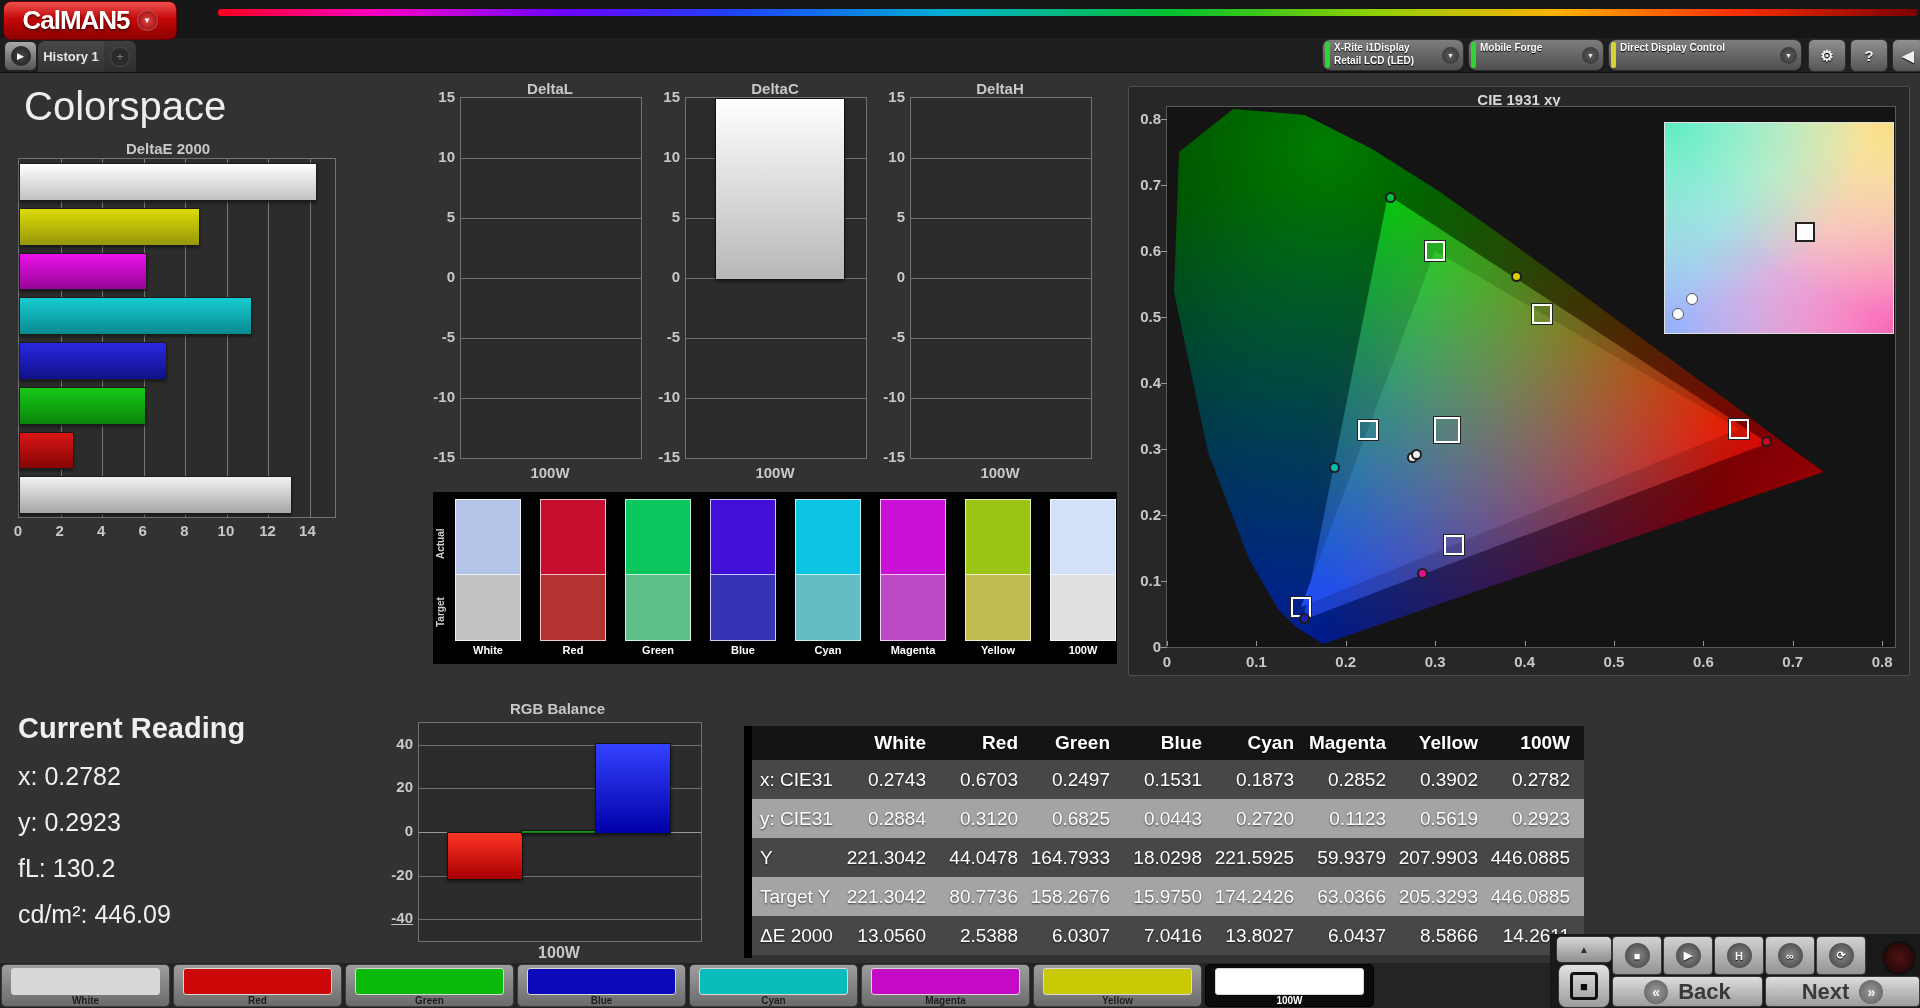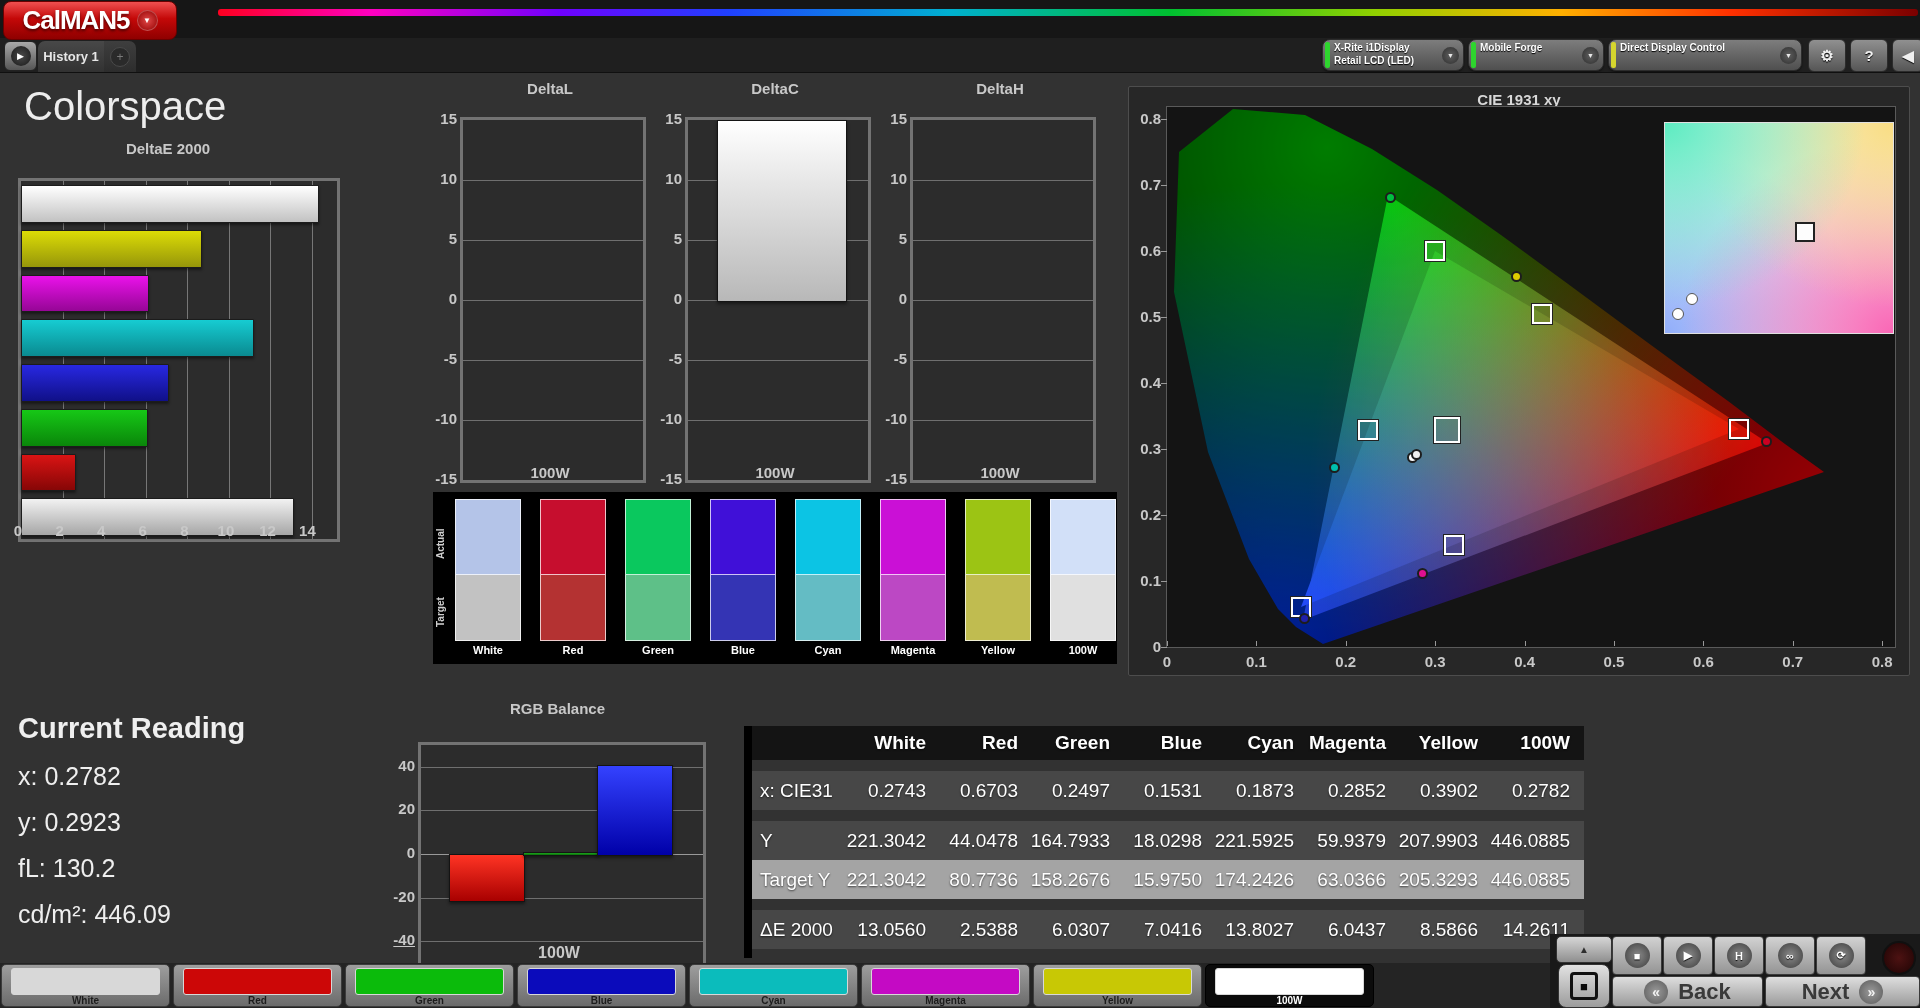--- a/index.html
+++ b/index.html
@@ -43,21 +43,21 @@
     background:radial-gradient(#5e5e5e,#2e2e2e);color:#e8e8e8;font-size:7px;
     display:flex;align-items:center;justify-content:center;}
   .winbtn{position:absolute;top:39px;width:36px;height:31px;border-radius:6px;border:1px solid #2c2c2c;
     background:linear-gradient(#909090,#565656);color:#f0f0f0;display:flex;align-items:center;justify-content:center;
     font-size:15px;font-weight:bold;text-shadow:0 1px 1px #000;}
 
   .page-title{position:absolute;left:24px;top:84px;font-size:40px;color:#ededed;}
 
   
   .ch-title{position:absolute;color:#c8c8c8;font-size:15px;font-weight:bold;text-align:center;}
-  .plot{position:absolute;border:3px solid #737373;background:rgba(0,0,0,.10);margin-top:20px;}
+  .plot{position:absolute;border:1px solid #737373;background:rgba(0,0,0,.10);}
   .vgrid{position:absolute;top:0;bottom:0;width:1px;background:#777;}
   .hgrid{position:absolute;left:0;right:0;height:1px;background:#6f6f6f;}
   .bar-h{position:absolute;left:0;border:1px solid #1c1c1c;border-radius:1px;box-shadow:0 2px 3px rgba(0,0,0,.45);}
   .bar-v{position:absolute;border:1px solid #141414;box-shadow:0 2px 3px rgba(0,0,0,.45);}
   .tick-lab{position:absolute;color:#c8c8c8;font-size:15px;font-weight:bold;}
   .ax-lab{position:absolute;color:#c8c8c8;font-size:15px;font-weight:bold;text-align:center;}
   .tickstub{position:absolute;width:1px;height:5px;background:#999;}
 
   
   .swatch-panel{position:absolute;left:433px;top:492px;width:684px;height:172px;background:#000;}
@@ -92,21 +92,21 @@
 
   
   .tbl{position:absolute;left:752px;top:726px;width:832px;}
   .tbl-edge{position:absolute;left:744px;top:726px;width:8px;height:232px;background:#000;}
   .trow{display:grid;grid-template-columns:96px repeat(8,92px);}
   .trow div{color:#fff;font-size:19px;text-shadow:0 1px 2px rgba(0,0,0,.65);
     display:flex;align-items:center;justify-content:flex-end;padding-right:14px;box-sizing:border-box;}
   .trow div:first-child{justify-content:flex-start;padding-left:8px;}
   .thead{height:34px;background:#141414;}
   .thead div{font-weight:bold;}
-  .tdark{height:39px;background:#474747;margin-top:11px;}
+  .tdark{height:39px;background:#474747;}
   .tlight{height:39px;background:#a4a4a4;}
 
   
   .bottom{position:absolute;left:0;top:963px;width:1920px;height:45px;background:#242424;}
   .tile{position:absolute;top:1px;width:169px;height:43px;border-radius:5px;border:1px solid #3c3c3c;
     background:linear-gradient(#9e9e9e,#6b6b6b);box-sizing:border-box;}
   .tile-patch{position:absolute;left:9px;right:9px;top:3px;height:25px;border-radius:3px;border:1px solid #d8d8d8;}
   .tile-lab{position:absolute;left:0;right:0;top:30px;text-align:center;font-size:10px;font-weight:bold;color:#1c1c1c;}
   .tile.sel{background:#0b0b0b;border-color:#000;}
   .tile.sel .tile-lab{color:#fff;}
@@ -416,20 +416,31 @@
         <div>x: CIE31</div>
         <div>0.2743</div>
         <div>0.6703</div>
         <div>0.2497</div>
         <div>0.1531</div>
         <div>0.1873</div>
         <div>0.2852</div>
         <div>0.3902</div>
         <div>0.2782</div>
       </div>
+      <div class="trow tlight">
+        <div>y: CIE31</div>
+        <div>0.2884</div>
+        <div>0.3120</div>
+        <div>0.6825</div>
+        <div>0.0443</div>
+        <div>0.2720</div>
+        <div>0.1123</div>
+        <div>0.5619</div>
+        <div>0.2923</div>
+      </div>
       <div class="trow tdark">
         <div>Y</div>
         <div>221.3042</div>
         <div>44.0478</div>
         <div>164.7933</div>
         <div>18.0298</div>
         <div>221.5925</div>
         <div>59.9379</div>
         <div>207.9903</div>
         <div>446.0885</div>

